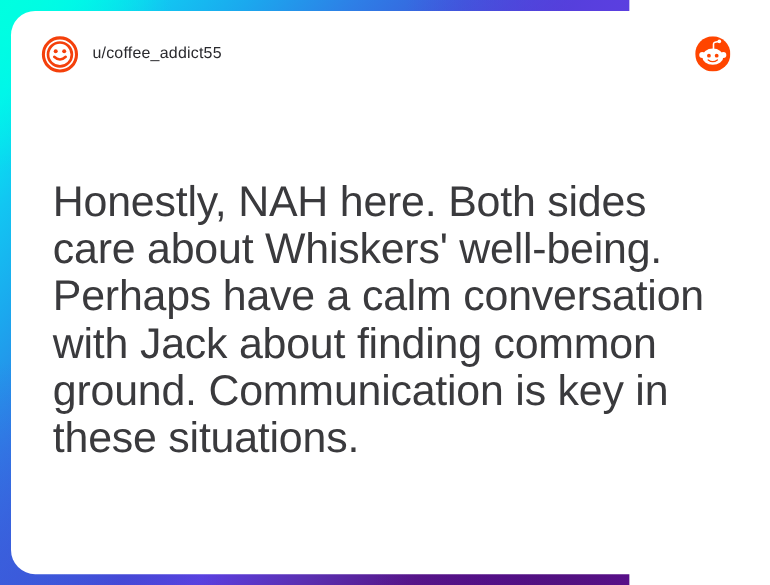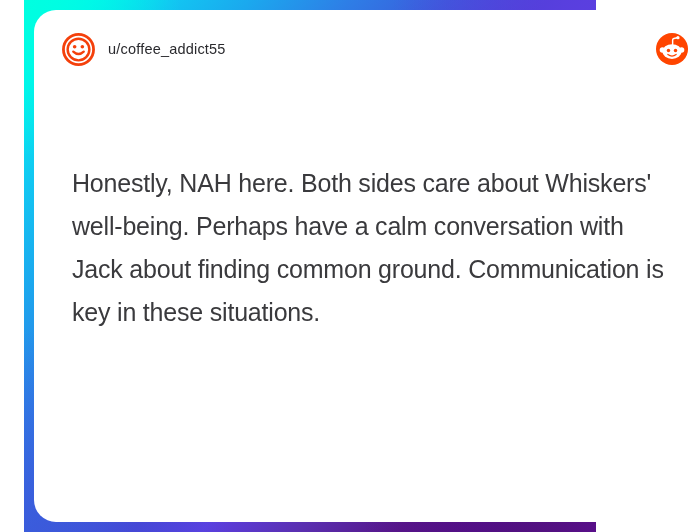--- a/index.html
+++ b/index.html
@@ -12,21 +12,20 @@
     height: 532px;
     overflow: hidden;
     font-family: "Liberation Sans", sans-serif;
   }
 
   #screen {
     position: relative;
     width: 572px;
     height: 532px;
     box-sizing: border-box;
-    margin-left: 24px;
   }
 
   
   .backdrop {
     position: absolute;
     inset: 0;
     background:
       linear-gradient(128deg,
         #00ffe4 0%,
         #00f0f0 7%,
@@ -106,21 +105,21 @@
     flex: 0 0 32px;
     display: block;
   }
 
   
   .comment-body {
     position: absolute;
     left: 38px;
     top: 152px;
     right: 40px;
-    font-size: 25px;
+    font-size: 39px;
     line-height: 43px;
     color: #3a3a3d;
     letter-spacing: -0.2px;
     font-family: "Liberation Sans", sans-serif;
     font-weight: 400;
     white-space: pre-wrap;
     word-wrap: break-word;
   }
 </style>
 </head>

